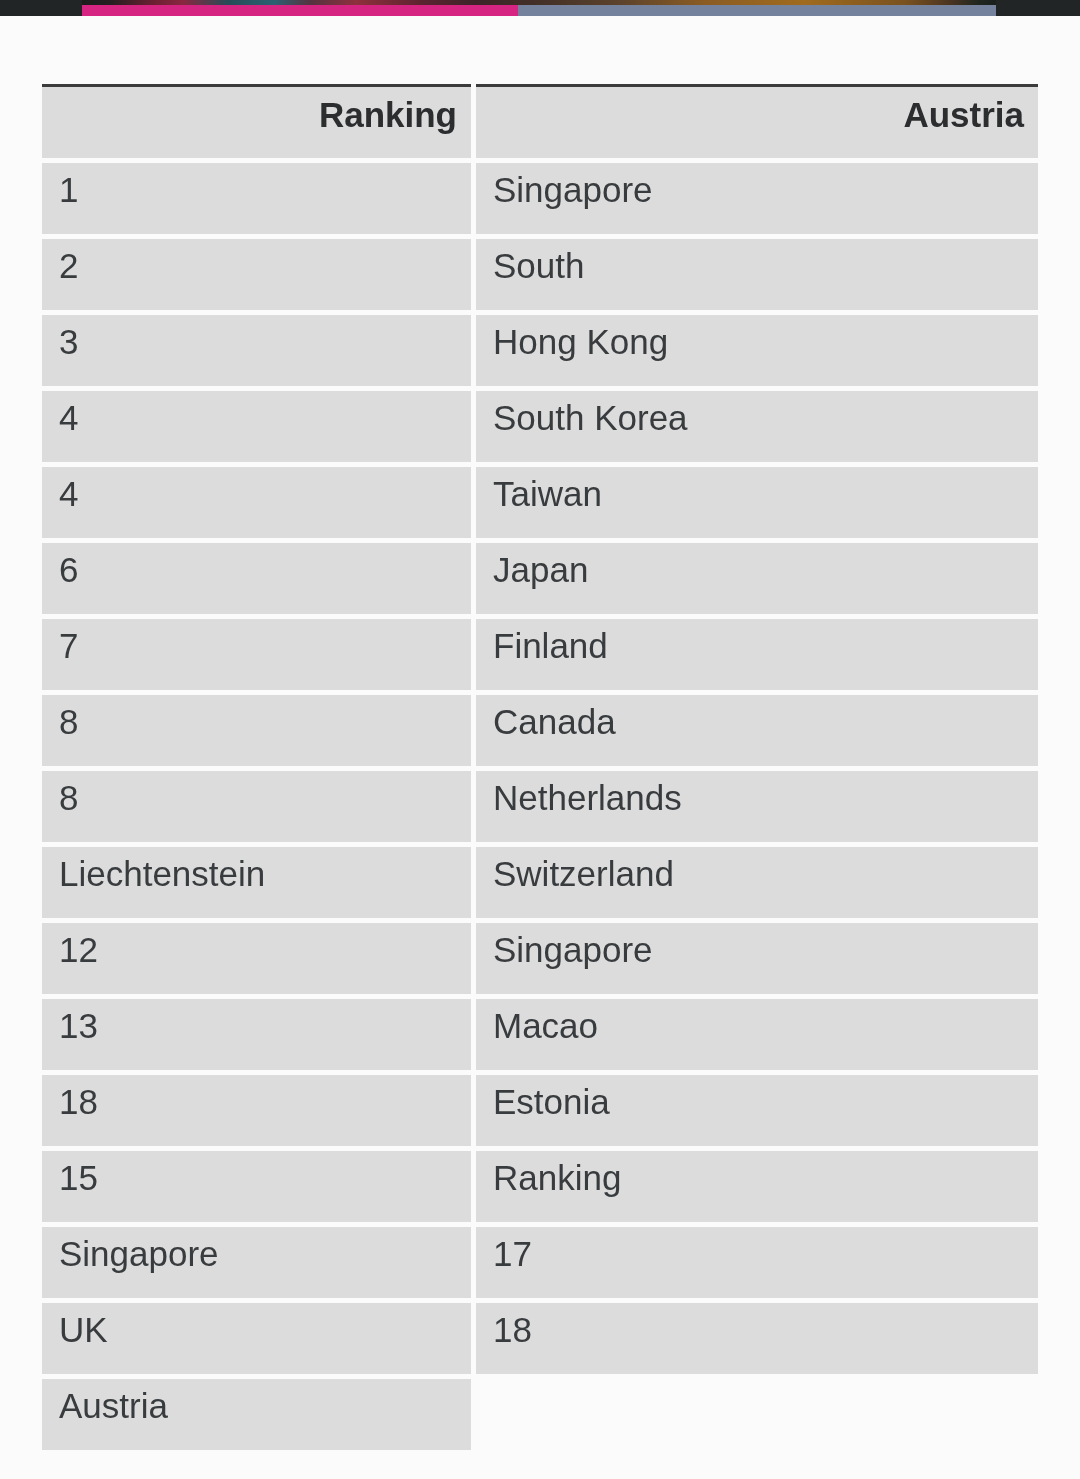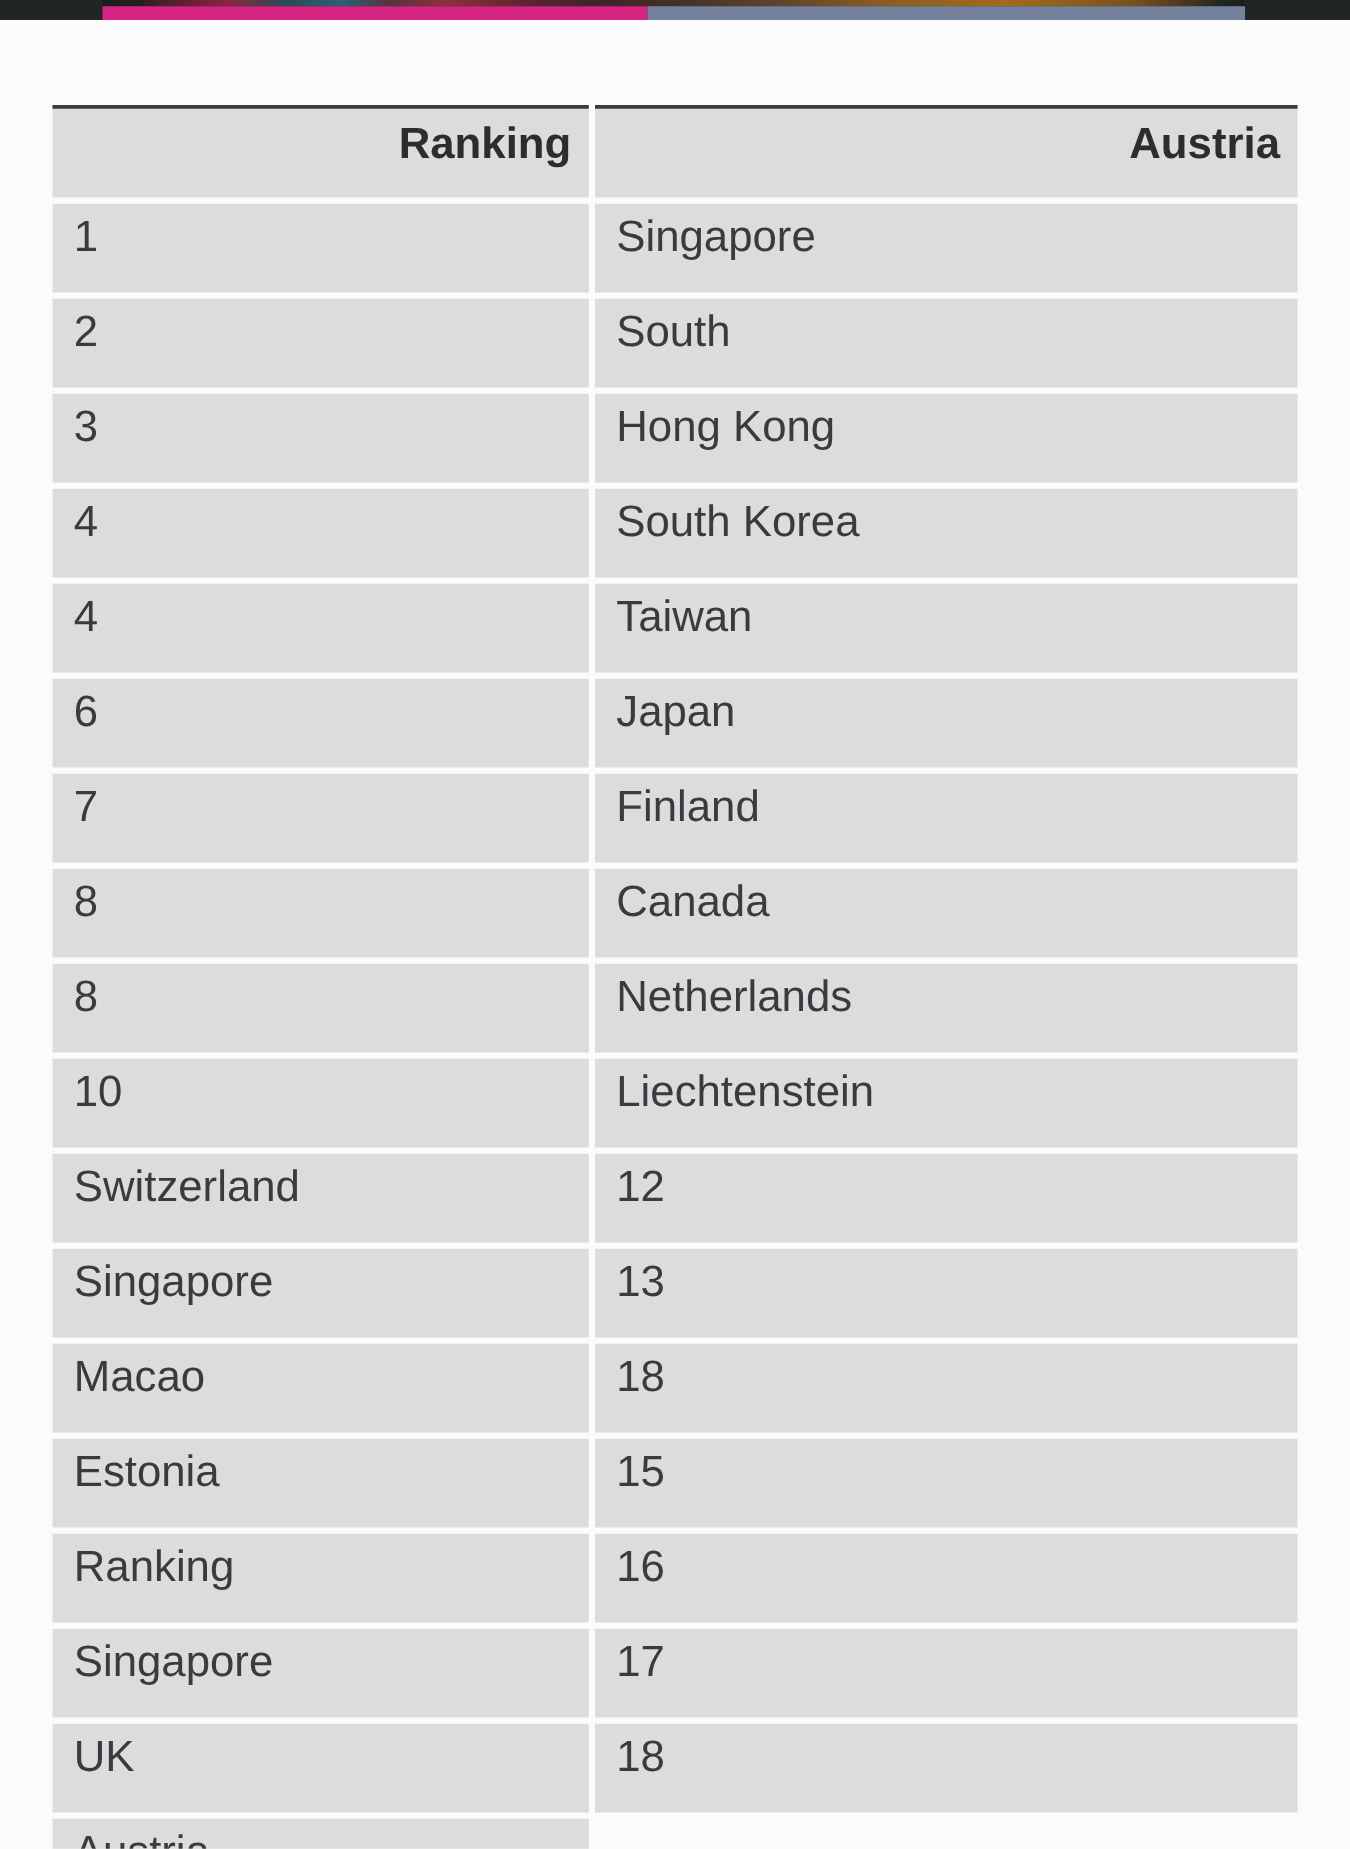--- a/index.html
+++ b/index.html
@@ -102,31 +102,29 @@
       <div class="cell">4</div>
       <div class="cell">Taiwan</div>
       <div class="cell">6</div>
       <div class="cell">Japan</div>
       <div class="cell">7</div>
       <div class="cell">Finland</div>
       <div class="cell">8</div>
       <div class="cell">Canada</div>
       <div class="cell">8</div>
       <div class="cell">Netherlands</div>
-      <div class="cell">10</div>
       <div class="cell">Liechtenstein</div>
       <div class="cell">Switzerland</div>
       <div class="cell">12</div>
       <div class="cell">Singapore</div>
       <div class="cell">13</div>
       <div class="cell">Macao</div>
       <div class="cell">18</div>
       <div class="cell">Estonia</div>
       <div class="cell">15</div>
       <div class="cell">Ranking</div>
-      <div class="cell">16</div>
       <div class="cell">Singapore</div>
       <div class="cell">17</div>
       <div class="cell">UK</div>
       <div class="cell">18</div>
       <div class="cell">Austria</div>
     </div>
 </main>
 
 </body></html>

